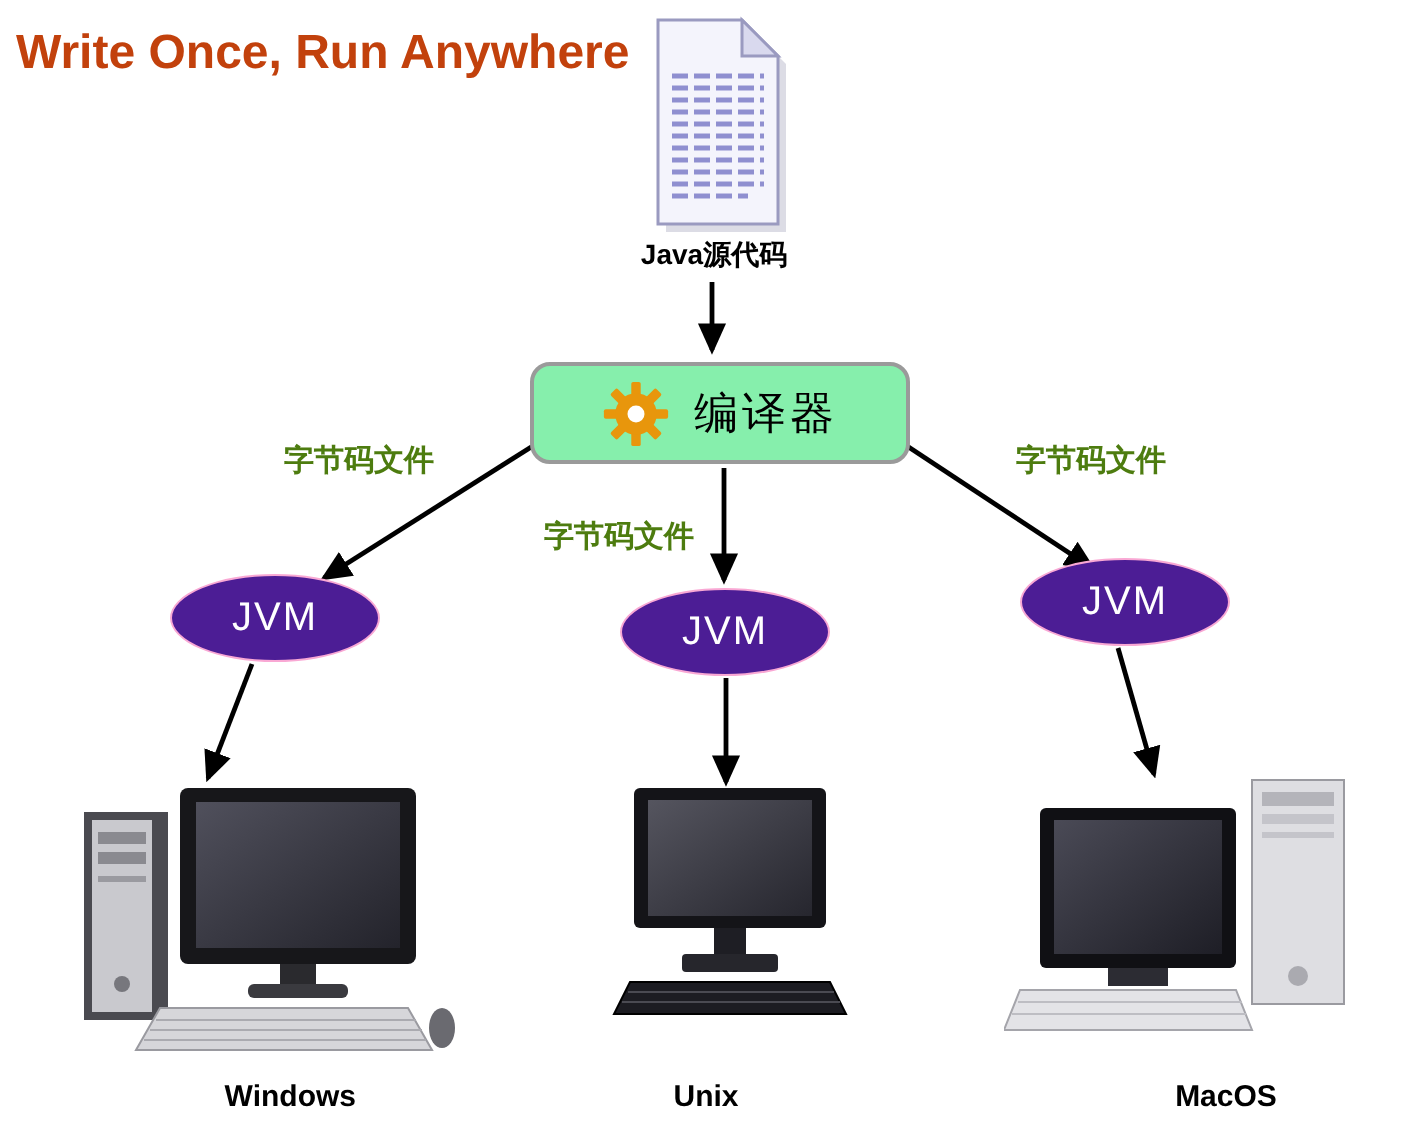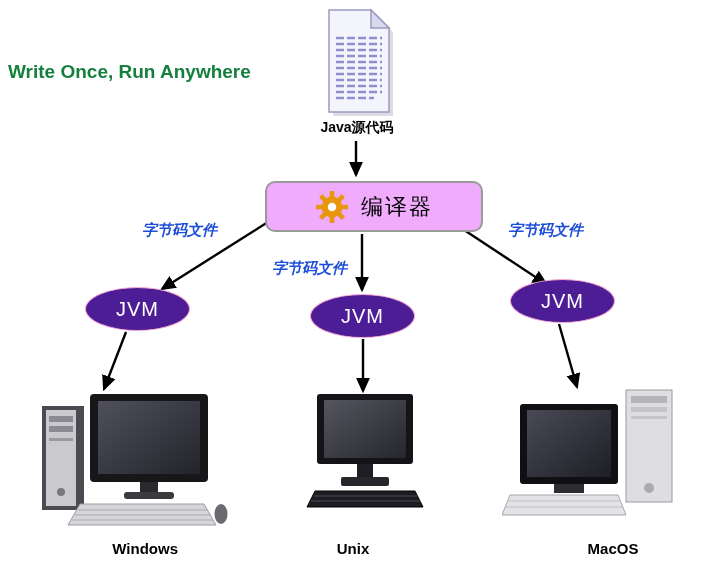--- a/index.html
+++ b/index.html
@@ -7,42 +7,41 @@
     position: relative;
     width: 702px;
     height: 569px;
     background: #ffffff;
     font-family: "Liberation Sans", sans-serif;
     overflow: hidden;
   }
   .title {
     position: absolute;
     left: 8px; top: 13px;
-    font-size: 19px;
+    font-size: 24px;
     font-weight: bold;
-    color: #15803d;
+    color: #c2410c;
     white-space: nowrap;
-    margin-top: 48px;
   }
   .doc-icon { position: absolute; left: 319px; top: 6px; width: 76px; height: 110px; z-index: 2; }
   .src-label {
     position: absolute; left: 297px; top: 119px; width: 120px;
     text-align: center; font-size: 14px; font-weight: bold; color: #000; z-index: 2;
   }
   .compiler-box {
-    position: absolute; left: 265px; top: 181px; width: 218px; height: 51px;
-    background: #f0abfc; border: 2px solid #9a9a9a; border-radius: 10px;
+    position: absolute; left: 265px; top: 181px; width: 190px; height: 51px;
+    background: #86efac; border: 2px solid #9a9a9a; border-radius: 10px;
     display: flex; align-items: center; justify-content: center; gap: 12px;
     box-sizing: border-box; z-index: 2;
   }
   .compiler-label { font-size: 22px; color: #000; letter-spacing: 2px; }
   .gear { display: inline-flex; width: 34px; height: 34px; }
   .bytecode {
-    position: absolute; font-size: 15px; font-weight: bold; color: #1d4ed8;
-    white-space: nowrap; z-index: 2; font-style: italic;
+    position: absolute; font-size: 15px; font-weight: bold; color: #4d7c0f;
+    white-space: nowrap; z-index: 2;
   }
   .bytecode-left   { left: 142px; top: 221px; }
   .bytecode-center { left: 272px; top: 259px; }
   .bytecode-right  { left: 508px; top: 221px; }
   .jvm {
     position: absolute; width: 105px; height: 44px;
     background: #4c1d95; border: 1px solid #f9a8d4; border-radius: 50%;
     display: flex; align-items: center; justify-content: center;
     color: #ffffff; font-size: 20px; letter-spacing: 1px;
     box-sizing: border-box; z-index: 2;

